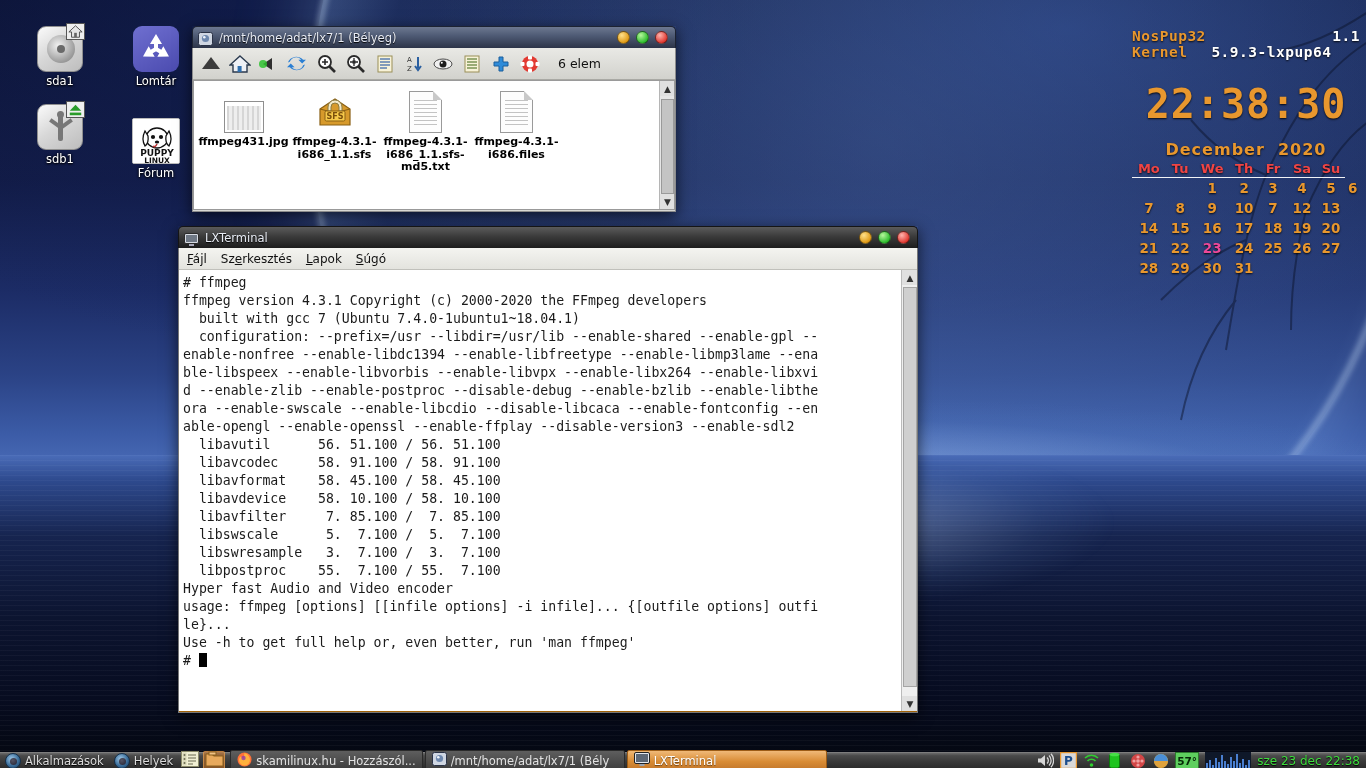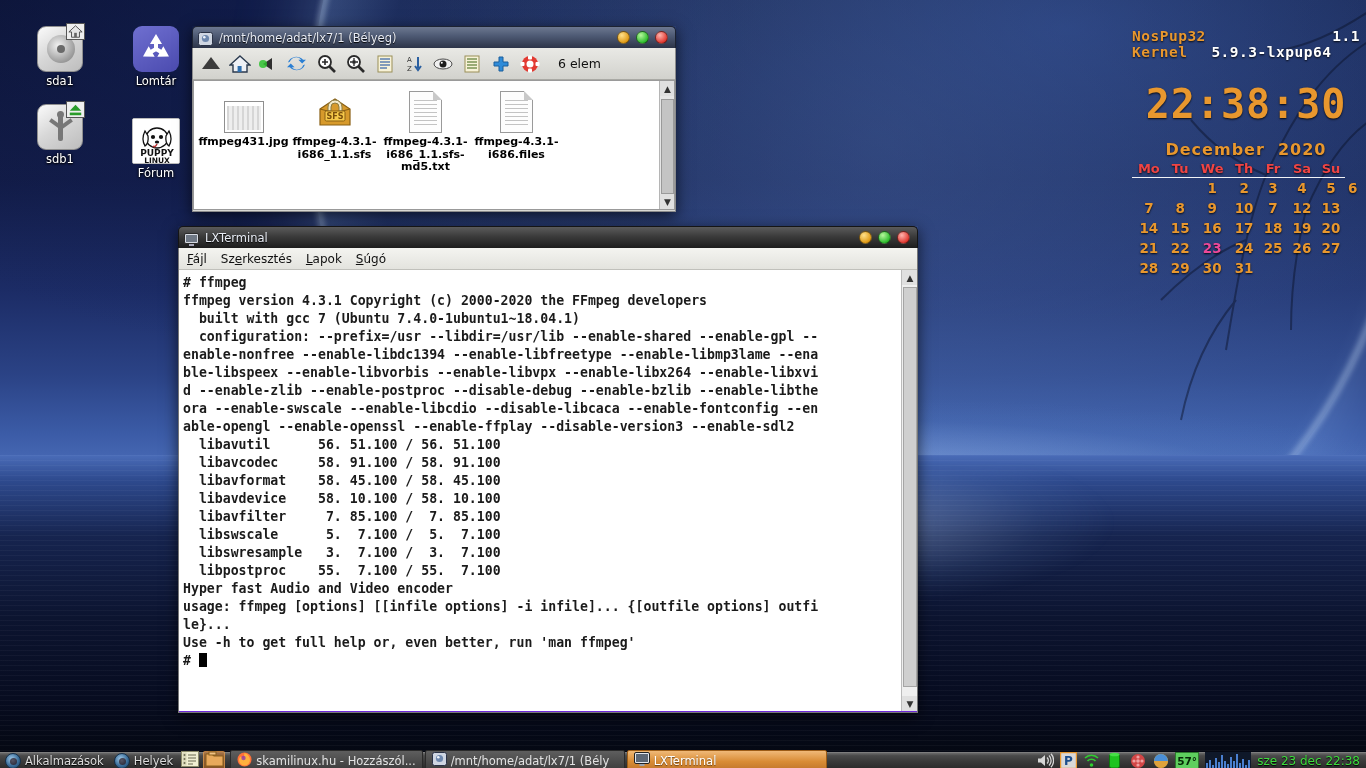--- a/index.html
+++ b/index.html
@@ -134,26 +134,26 @@
   .jpg-ico::after{content:"";position:absolute;left:2px;top:4px;right:2px;bottom:2px;
     background:repeating-linear-gradient(90deg,#d6d6d6 0 2px,#eee 2px 5px);}
   .sfs-ico{ width:42px;height:42px; position:relative; }
   .fm-scroll{ position:absolute;right:0;top:0;width:15px;height:100%;background:#e6e6e6;border-left:1px solid #b5b5b5; }
   .fm-thumb{ position:absolute;left:1px;top:18px;width:13px;height:95px;background:#c4c4c4;border:1px solid #9a9a9a; }
   .arrw{ position:absolute;left:0;width:15px;height:15px;background:#e0e0e0;
          display:flex;align-items:center;justify-content:center;font-size:9px;color:#333; }
 
   
   #terminal{ left:178px; top:226px; width:740px; height:487px; }
-  .term-body{ background:#6d28d9; border:1px solid #777; border-top:none; height:465px; }
+  .term-body{ background:#a16207; border:1px solid #777; border-top:none; height:465px; }
   .term-menu{ height:22px; display:flex; align-items:center; gap:14px; padding:0 8px;
     background:linear-gradient(180deg,#f4f4f0,#e3e3de); border-bottom:1px solid #c0c0bb; }
   .term-menu span{ font-size:12px; color:#111; }
   .term-menu u{ text-decoration:underline; }
-  .term-screen{ position:relative; background:#fff; height:441px; padding:4px 6px 0 4px; overflow:hidden;font-weight:bold; }
+  .term-screen{ position:relative; background:#fff; height:441px; padding:4px 6px 0 4px; overflow:hidden; }
   pre.termtext{
     font-family:"DejaVu Sans Mono", monospace; font-size:13.2px; line-height:18px;
     color:#1b1b1b; white-space:pre; margin:0;
   }
   .orange{ color:#c4641a; }
   .cursor{ display:inline-block;width:8px;height:14px;background:#000;vertical-align:-2px; }
   .term-scroll{ position:absolute;right:0;top:0;width:16px;height:100%;background:#efefef;border-left:1px solid #bbb; }
   .term-thumb{ position:absolute;left:1px;top:17px;width:14px;height:400px;background:#cfcfcf;border:1px solid #a5a5a5; }
 
   

